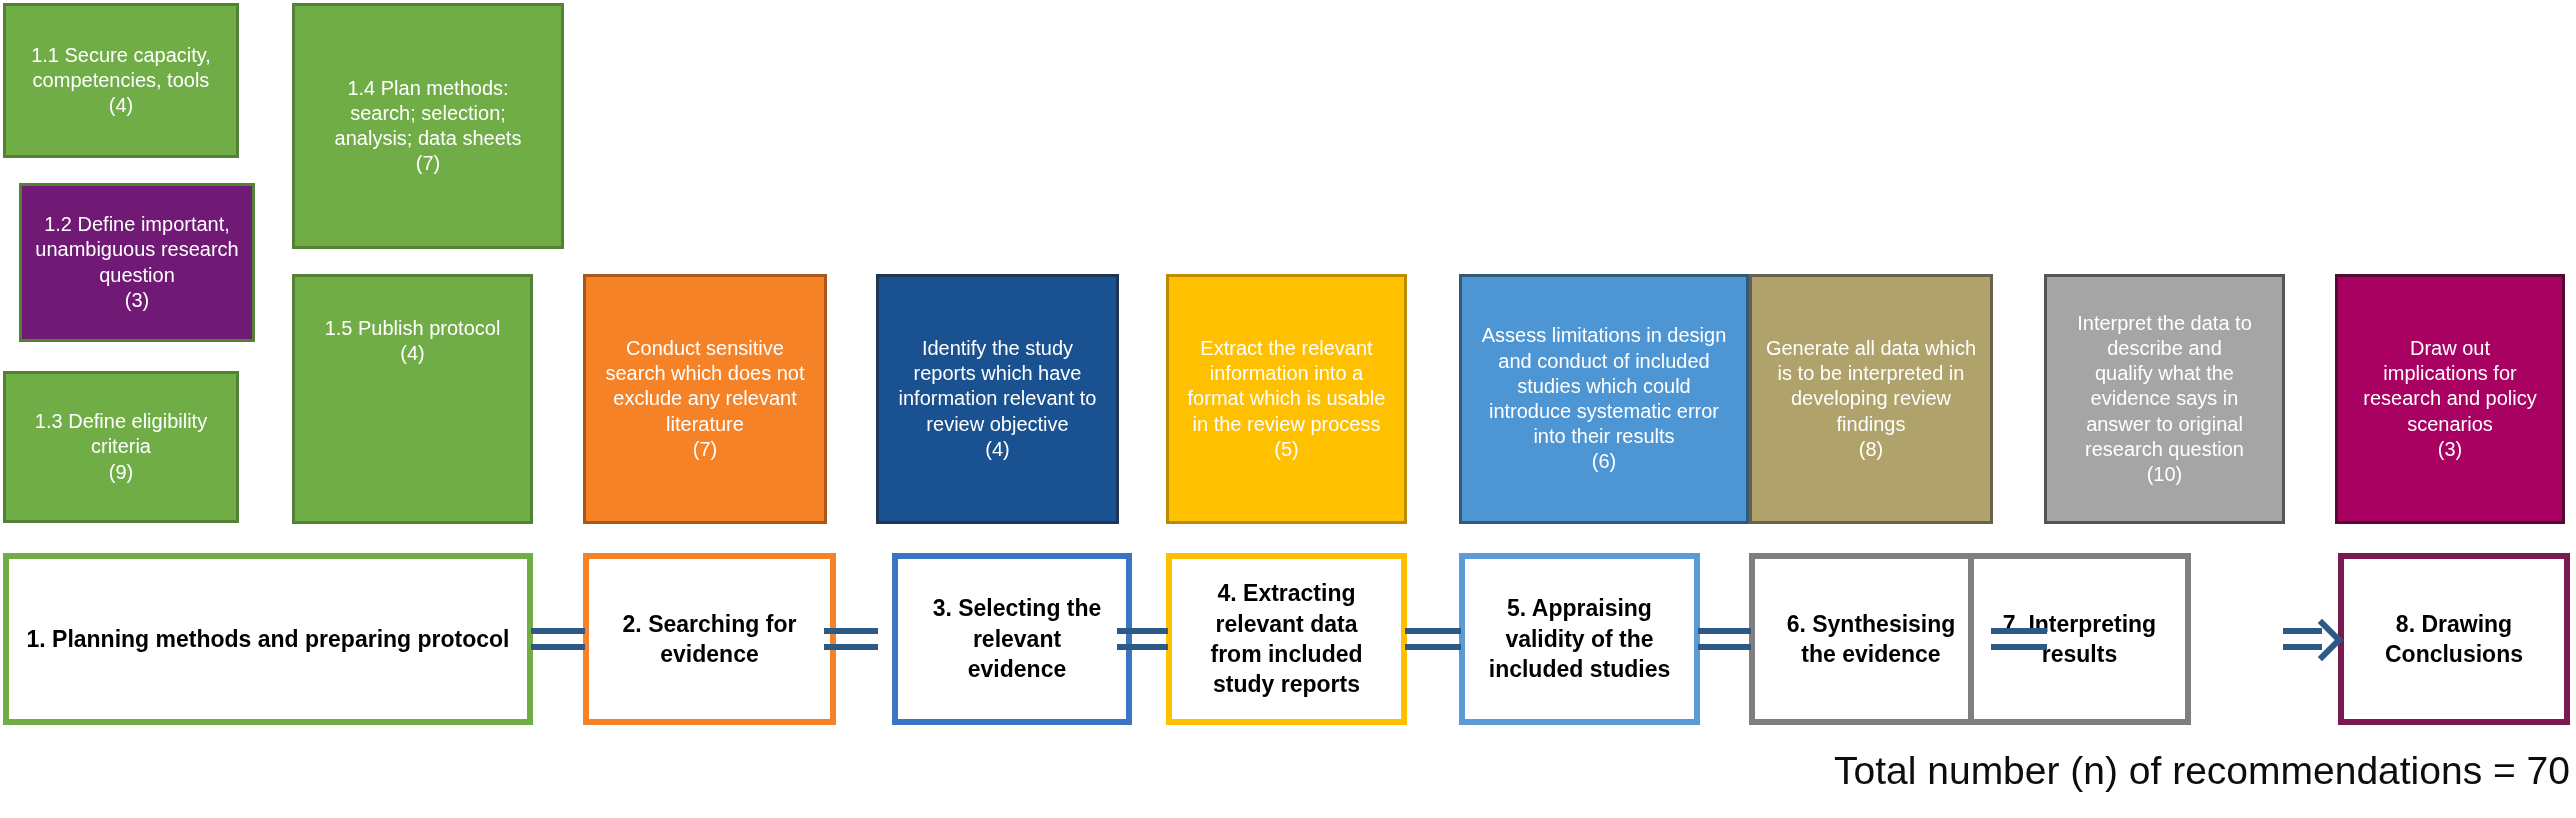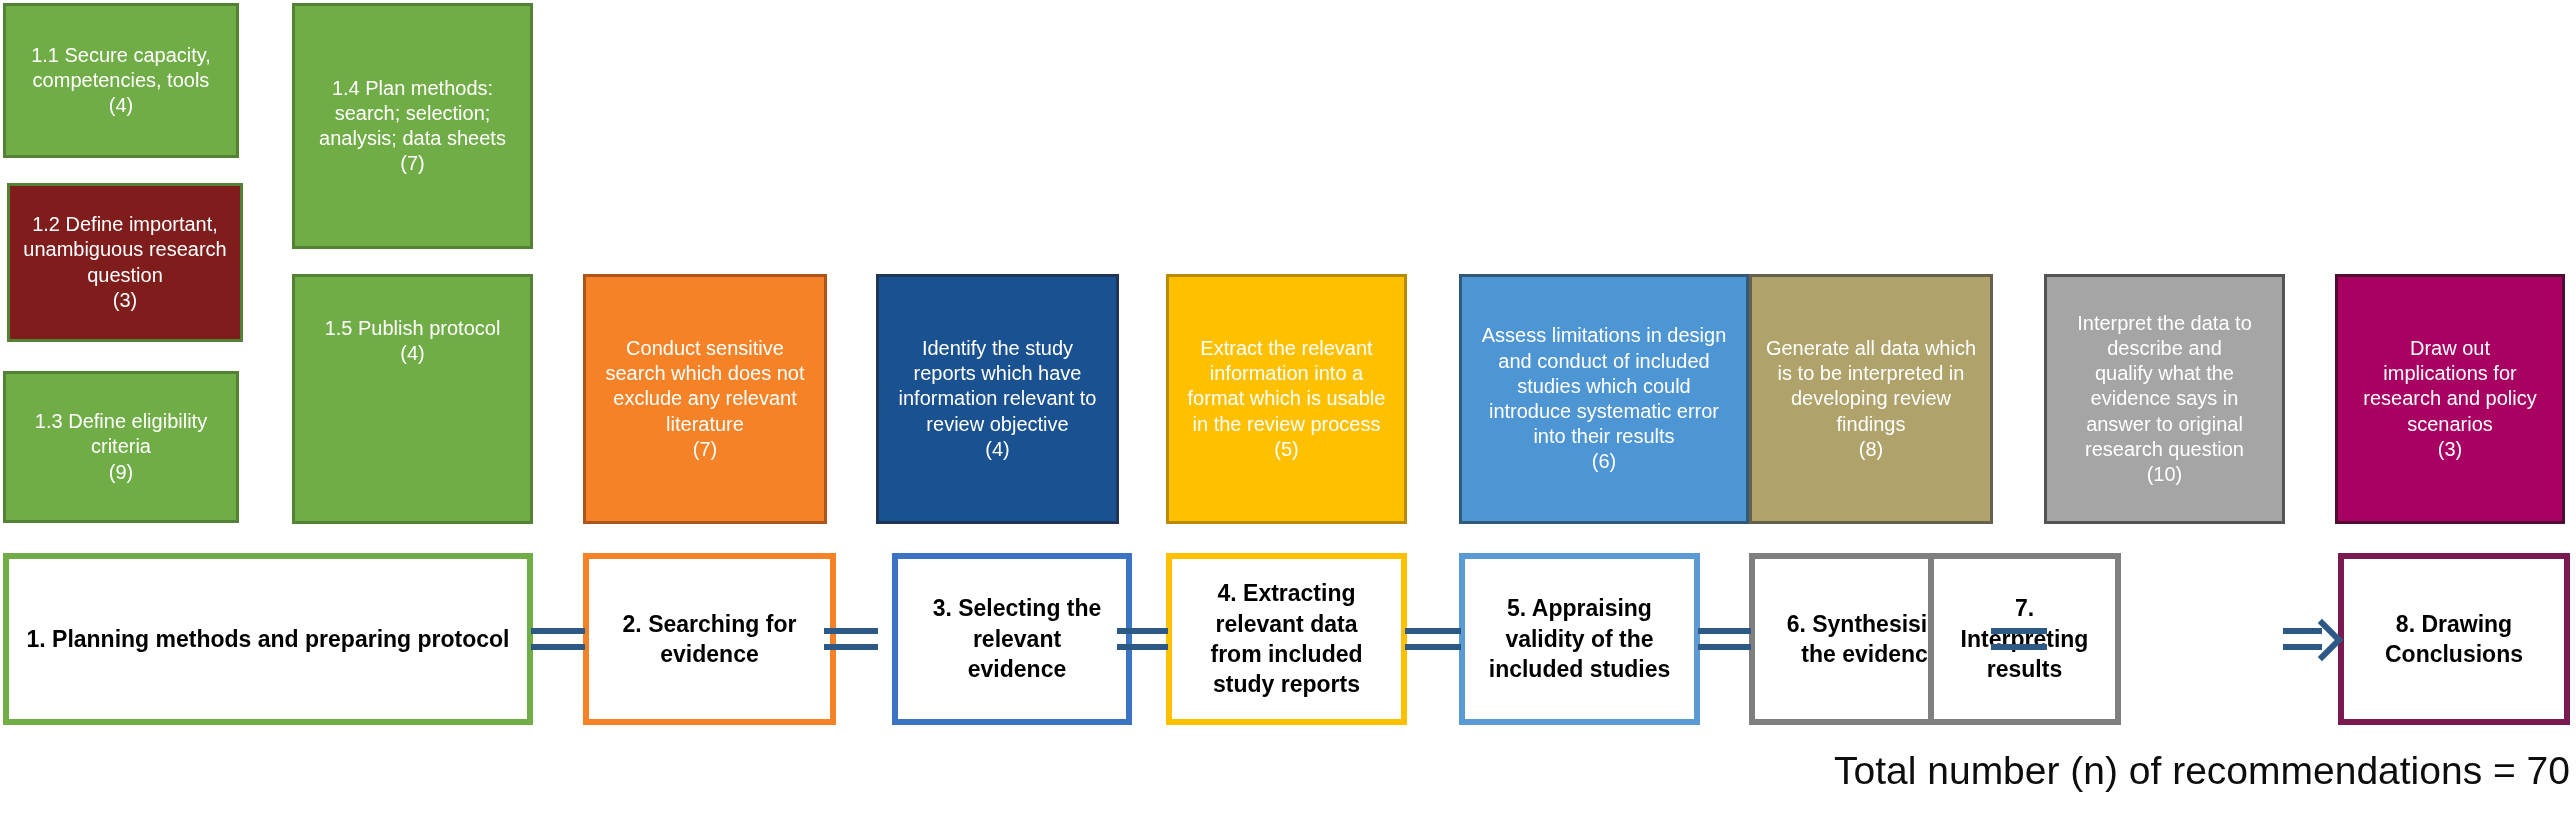--- a/index.html
+++ b/index.html
@@ -61,29 +61,29 @@
 </style>
 </head>
 <body>
 
 <div class="canvas">
 
   <div class="pbox" style="left: 3px; width: 236px; height: 155px; background-color: rgb(112, 173, 71); border-color: rgb(84, 130, 53);">
     <span class="t">1.1 Secure capacity, competencies, tools</span>
     <span class="c">(4)</span>
   </div>
-  <div class="pbox" style="left: 7px; top: 183px; width: 236px; height: 159px; padding: 0px 12px; background-color: #7f1d1d; border-color: rgb(84, 130, 53);">
+  <div class="pbox" style="left: 19px; top: 183px; width: 236px; height: 159px; padding: 0px 12px; background-color: #701a75; border-color: rgb(84, 130, 53);">
     <span class="t">1.2 Define important, unambiguous research question</span>
     <span class="c">(3)</span>
   </div>
   <div class="pbox" style="left: 3px; top: 371px; width: 236px; height: 152px; background-color: rgb(112, 173, 71); border-color: rgb(84, 130, 53);">
     <span class="t">1.3 Define eligibility criteria</span>
     <span class="c">(9)</span>
   </div>
-  <div class="pbox" style="left: 292px; width: 241px; height: 246px; background-color: rgb(112, 173, 71); border-color: rgb(84, 130, 53);">
+  <div class="pbox" style="left: 292px; width: 272px; height: 246px; background-color: rgb(112, 173, 71); border-color: rgb(84, 130, 53);">
     <span class="t">1.4 Plan methods: search; selection; analysis; data sheets</span>
     <span class="c">(7)</span>
   </div>
   <div class="pbox top-align" style="left: 292px; top: 274px; width: 241px; height: 250px; background-color: rgb(112, 173, 71); border-color: rgb(84, 130, 53);">
     <span class="t">1.5 Publish protocol</span>
     <span class="c">(4)</span>
   </div>
 
   <div class="tbox" style="left: 583px; width: 244px; background-color: rgb(245, 130, 39); border-color: rgb(172, 86, 29);">
     <span class="t">Conduct sensitive search which does not exclude any relevant literature</span>
@@ -125,21 +125,21 @@
   </div>
   <div class="bbox" style="left: 1166px; width: 241px; border-color: rgb(255, 192, 0);">
     <span>4. Extracting relevant data from included study reports</span>
   </div>
   <div class="bbox" style="left: 1459px; width: 241px; border-color: rgb(91, 155, 213);">
     <span>5. Appraising validity of the included studies</span>
   </div>
   <div class="bbox" style="left: 1749px; width: 244px; border-color: rgb(127, 127, 127);">
     <span>6. Synthesising the evidence</span>
   </div>
-  <div class="bbox" style="left: 1928px; width: 193px; border-color: rgb(127, 127, 127);">
+  <div class="bbox" style="left: 1968px; width: 223px; border-color: rgb(127, 127, 127);">
     <span>7. Interpreting results</span>
   </div>
   <div class="bbox" style="left: 2338px; width: 232px; border-color: rgb(123, 26, 81);">
     <span>8. Drawing Conclusions</span>
   </div>
 
   <div class="conn" style="left: 531px; width: 54px; border-top-color: rgb(45, 89, 134); border-bottom-color: rgb(45, 89, 134);"></div>
   <div class="conn" style="left: 824px; width: 54px; border-top-color: rgb(45, 89, 134); border-bottom-color: rgb(45, 89, 134);"></div>
   <div class="conn" style="left: 1117px; width: 51px; border-top-color: rgb(45, 89, 134); border-bottom-color: rgb(45, 89, 134);"></div>
   <div class="conn" style="left: 1405px; width: 56px; border-top-color: rgb(45, 89, 134); border-bottom-color: rgb(45, 89, 134);"></div>

